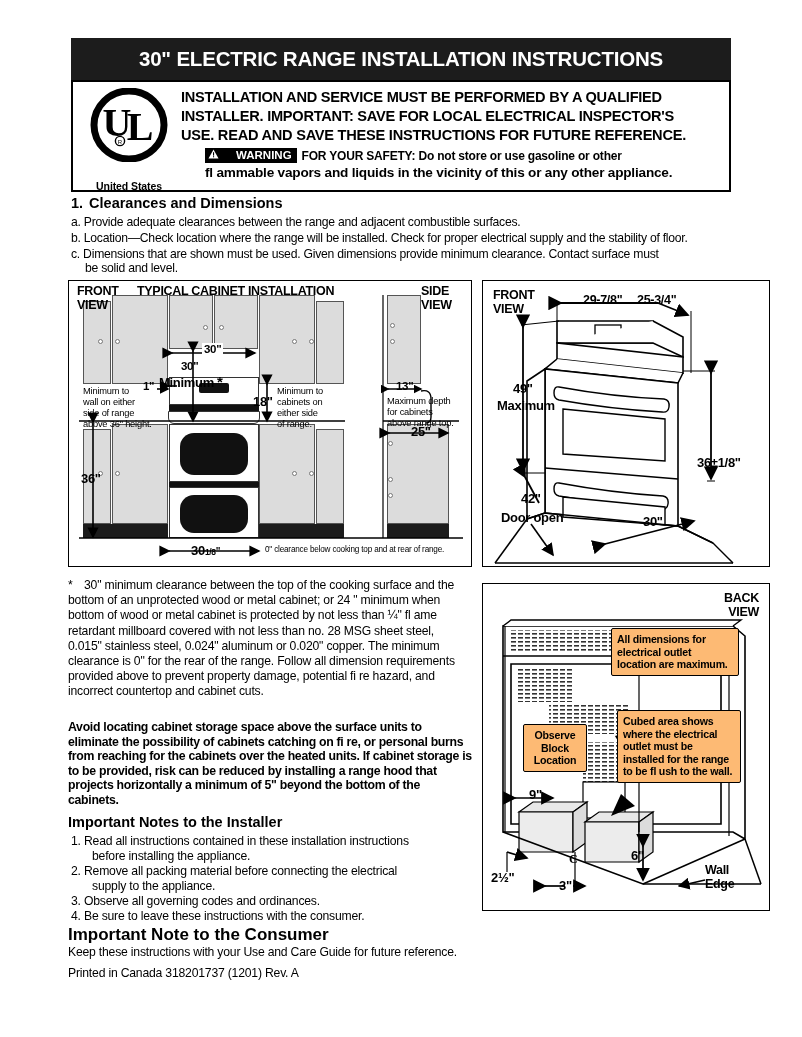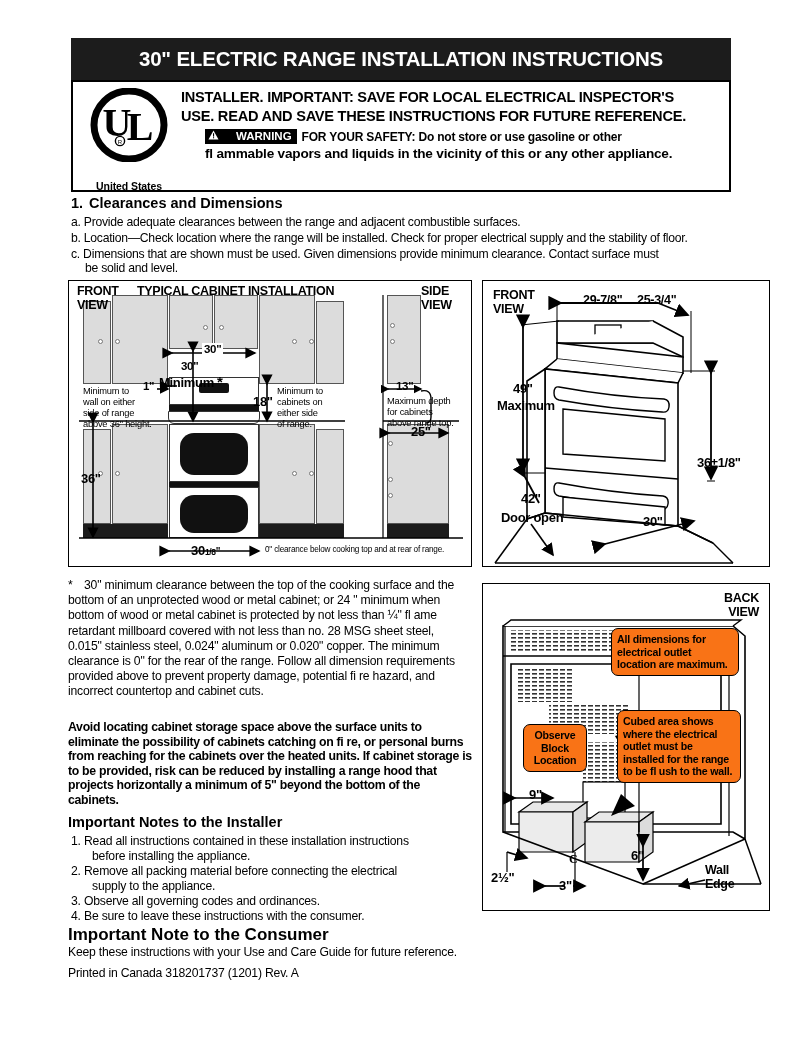--- a/index.html
+++ b/index.html
@@ -234,23 +234,23 @@
   }
   .plinth { position:absolute; background:#1c1c1c; }
   .knob { position:absolute; width:3px; height:3px; border-radius:50%; background:#fff; border:1px solid #777; }
   .oven-win { position:absolute; background:#111; border-radius:14px; }
   .rangebody { position:absolute; background:#fff; border:1px solid #333; box-sizing:border-box; }
   .blackbar { position:absolute; background:#111; }
 
   
   .balloon {
     position: absolute;
-    background: #f97316;
+    background: #fdba74;
     border: 1.4px solid #000;
-    border-radius: 7px;
+    border-radius: 2px;
     font-size: 10.6px;
     font-weight: bold;
     line-height: 12.6px;
     padding: 4px 5px;
     letter-spacing: -0.2px;
     box-sizing: border-box;
   }
   svg.overlay { position:absolute; left:0; top:0; pointer-events:none; }
 </style>
 </head>
@@ -269,20 +269,21 @@
           <ellipse cx="39" cy="37" rx="35" ry="34" fill="none" stroke="#000" stroke-width="7"></ellipse>
           <text x="27" y="48" font-family="Liberation Serif, serif" font-size="40" font-weight="bold" text-anchor="middle" fill="#000">U</text>
           <text x="50" y="52" font-family="Liberation Serif, serif" font-size="40" font-weight="bold" text-anchor="middle" fill="#000">L</text>
           <circle cx="30" cy="53" r="4.6" fill="none" stroke="#000" stroke-width="1.4"></circle>
           <text x="30" y="56" font-family="Liberation Sans, sans-serif" font-size="6" text-anchor="middle" fill="#000">R</text>
         </svg>
       </div>
       <div class="ul-caption">United States</div>
     </div>
     <div class="notice-text">
+      <div class="line">INSTALLATION AND SERVICE MUST BE PERFORMED BY A QUALIFIED</div>
       <div class="line">INSTALLER. IMPORTANT: SAVE FOR LOCAL ELECTRICAL INSPECTOR'S</div>
       <div class="line">USE. READ AND SAVE THESE INSTRUCTIONS FOR FUTURE REFERENCE.</div>
       <div class="warn-row">
         <span class="warn-badge">
           <span class="warn-tri">
             <svg width="11" height="10" viewBox="0 0 11 10">
               <polygon points="5.5,0.5 10.5,9.5 0.5,9.5" fill="#fff"></polygon>
               <rect x="5" y="3.2" width="1.1" height="3.4" fill="#000"></rect>
               <rect x="5" y="7.2" width="1.1" height="1.1" fill="#000"></rect>
             </svg>

